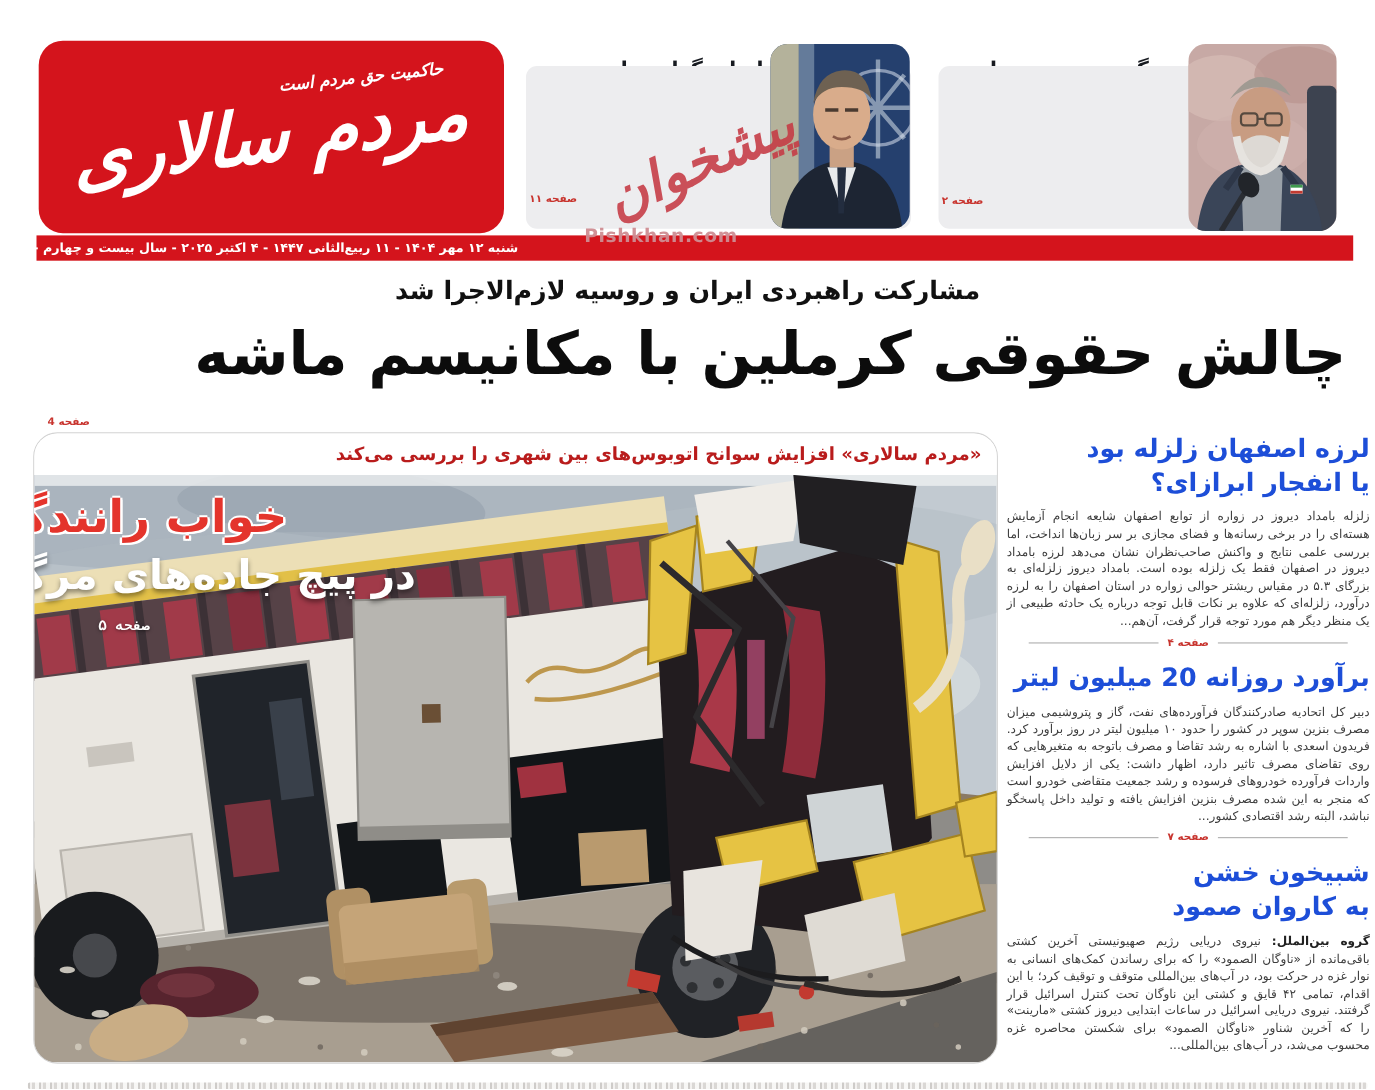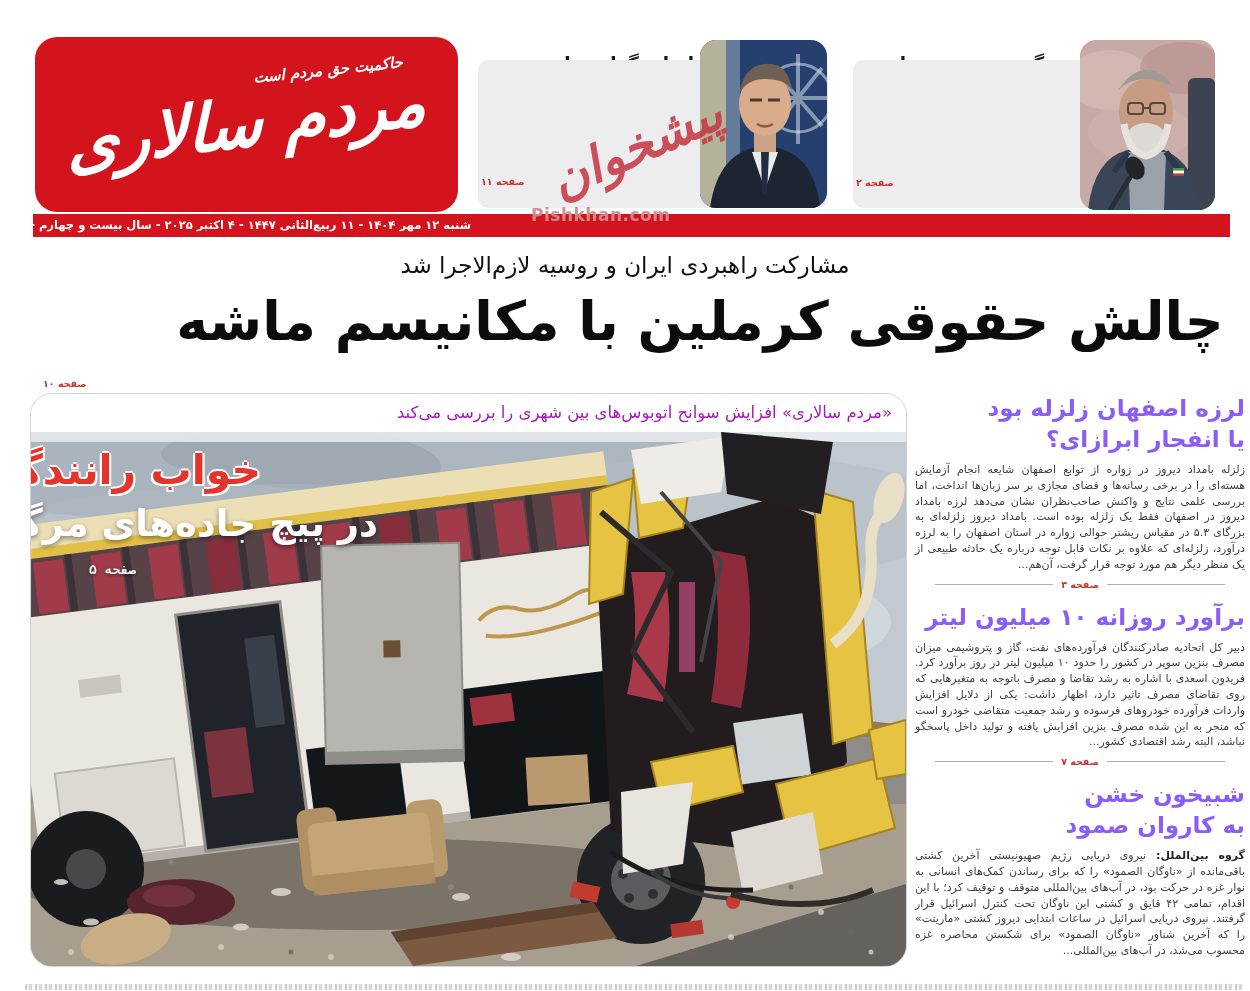--- a/index.html
+++ b/index.html
@@ -31,43 +31,43 @@
   .box-title div{text-align:right;margin-top:16px;}
   .pageref{color:#c8342e;font-size:9.5px;font-weight:bold;}
   .pageref.abs{position:absolute;z-index:4;}
   .portrait{position:absolute;top:40px;border-radius:16px;overflow:hidden;z-index:5;}
   .portrait.nato{left:700px;width:127px;height:168px;}
   .portrait.pres{left:1080px;width:135px;height:170px;}
   .portrait svg{display:block;width:100%;height:100%;}
 
   
   .lead-kicker{position:absolute;left:0;right:0;top:252px;text-align:center;font-size:23px;
-            font-weight:normal;color:#111;z-index:2;}
+            font-weight:bold;color:#111;z-index:2;}
   .lead-headline{position:absolute;left:150px;right:0;top:290px;text-align:center;font-size:54px;
             font-weight:bold;color:#0c0c0c;letter-spacing:-1px;white-space:nowrap;z-index:2;}
 
   
   .photo-card{position:absolute;left:30px;top:393px;width:875px;height:572px;border-radius:22px;
             overflow:hidden;border:1px solid #d3d3d3;background:#fff;z-index:1;}
-  .photo-caption{height:38px;background:#fff;color:#a21caf;font-size:16.5px;font-weight:normal;
+  .photo-caption{height:38px;background:#fff;color:#b91c1c;font-size:16.5px;font-weight:bold;
             padding:9px 14px 0 0;box-sizing:border-box;white-space:nowrap;}
   .photo-art{position:absolute;left:0;top:38px;width:875px;height:534px;}
   .photo-art svg{display:block;width:100%;height:100%;}
   .ph-red{position:absolute;right:645px;top:52px;font-size:41px;font-weight:bold;color:#e4342c;
             white-space:nowrap;z-index:6;
             text-shadow:-2px 0 0 #fff,2px 0 0 #fff,0 -2px 0 #fff,0 2px 0 #fff,2px 2px 0 #fff,-2px 2px 0 #fff;}
   .ph-white{position:absolute;right:528px;top:108px;font-size:37px;font-weight:bold;color:#fff;
             white-space:nowrap;z-index:6;text-shadow:0 2px 5px rgba(0,0,0,.45);}
   .ph-pageref{position:absolute;right:770px;top:168px;font-size:13px;font-weight:bold;color:#fff;
             z-index:6;text-shadow:0 1px 3px rgba(0,0,0,.5);font-family:Liberation Mono, monospace;}
 
   
   .rightcol{position:absolute;left:915px;top:393px;width:330px;z-index:2;}
   .article{margin-bottom:4px;}
-  .article-title{font-size:23px;line-height:31px;font-weight:bold;color:#8b5cf6;text-align:right;margin:0 0 7px;}
+  .article-title{font-size:23px;line-height:31px;font-weight:bold;color:#1d4ed8;text-align:right;margin:0 0 7px;}
   .article-body{font-size:11px;line-height:15.8px;color:#3d3d3d;text-align:justify;margin:0 0 5px;}
   .article-body b{color:#222;}
   .divider{display:flex;align-items:center;gap:8px;width:88%;margin:6px auto 12px;}
   .divider .line{flex:1;height:1px;background:#adadad;}
 
   
   .wm-script{position:absolute;left:545px;top:118px;font-size:50px;font-weight:bold;font-style:italic;
             color:#c63a44;opacity:.88;transform:rotate(-24deg);z-index:60;pointer-events:none;}
   .wm-site{position:absolute;left:531px;top:205px;font-size:17px;color:#cf8d92;letter-spacing:.5px;
             opacity:.95;z-index:60;pointer-events:none;font-weight:bold;direction:ltr;}
@@ -140,21 +140,21 @@
       <rect x="48" y="63" width="15" height="11" rx="3" fill="none" stroke="#55493f" stroke-width="2"></rect>
       <rect x="70" y="63" width="15" height="11" rx="3" fill="none" stroke="#55493f" stroke-width="2"></rect>
       <path d="M63,68 h7" stroke="#55493f" stroke-width="2"></path>
       <path d="M30,170 L52,134" stroke="#2a2d33" stroke-width="5"></path>
       <ellipse cx="55" cy="128" rx="9" ry="12" fill="#22252a" transform="rotate(-28 55 128)"></ellipse>
     </svg>
   </div>
 
   <div class="lead-kicker">مشارکت راهبردی ایران و روسیه لازم‌الاجرا شد</div>
   <div class="lead-headline">چالش حقوقی کرملین با مکانیسم ماشه</div>
-  <div class="pageref abs" style="left:43px;top:378px;">صفحه ۱۰</div>
+  <div class="pageref abs" style="left:43px;top:378px;">صفحه 4</div>
 
   <div class="photo-card">
     <div class="photo-caption">«مردم سالاری» افزایش سوانح اتوبوس‌های بین شهری را بررسی می‌کند</div>
     <div class="photo-art">
       <svg viewBox="0 0 875 534" preserveAspectRatio="none">
 
         <rect width="875" height="330" fill="#c2cad1"></rect>
         <ellipse cx="140" cy="35" rx="270" ry="52" fill="#97a3ae" opacity=".55"></ellipse>
         <ellipse cx="430" cy="22" rx="300" ry="42" fill="#8d99a5" opacity=".4"></ellipse>
         <ellipse cx="250" cy="110" rx="310" ry="58" fill="#aeb8c0" opacity=".5"></ellipse>
@@ -332,21 +332,21 @@
       <p class="article-body"><b></b><span>زلزله بامداد دیروز در زواره از توابع اصفهان شایعه انجام آزمایش هسته‌ای را در برخی رسانه‌ها و فضای مجازی بر سر زبان‌ها انداخت، اما بررسی علمی نتایج و واکنش صاحب‌نظران نشان می‌دهد لرزه بامداد دیروز در اصفهان فقط یک زلزله بوده است. بامداد دیروز زلزله‌ای به بزرگای ۵.۳ در مقیاس ریشتر حوالی زواره در استان اصفهان را به لرزه درآورد، زلزله‌ای که علاوه بر نکات قابل توجه درباره یک حادثه طبیعی از یک منظر دیگر هم مورد توجه قرار گرفت، آن‌هم...</span></p>
       <div class="divider">
         <span class="line"></span>
         <span class="pageref">صفحه ۴</span>
         <span class="line"></span>
       </div>
     </div>
 
     <div class="article">
       <h2 class="article-title">
-        <div>برآورد روزانه ۱۰ میلیون لیتر</div>
+        <div>برآورد روزانه 20 میلیون لیتر</div>
       </h2>
       <p class="article-body"><b></b><span>دبیر کل اتحادیه صادرکنندگان فرآورده‌های نفت، گاز و پتروشیمی میزان مصرف بنزین سوپر در کشور را حدود ۱۰ میلیون لیتر در روز برآورد کرد. فریدون اسعدی با اشاره به رشد تقاضا و مصرف باتوجه به متغیرهایی که روی تقاضای مصرف تاثیر دارد، اظهار داشت: یکی از دلایل افزایش واردات فرآورده خودروهای فرسوده و رشد جمعیت متقاضی خودرو است که منجر به این شده مصرف بنزین افزایش یافته و تولید داخل پاسخگو نباشد، البته رشد اقتصادی کشور...</span></p>
       <div class="divider">
         <span class="line"></span>
         <span class="pageref">صفحه ۷</span>
         <span class="line"></span>
       </div>
     </div>
 
     <div class="article">

